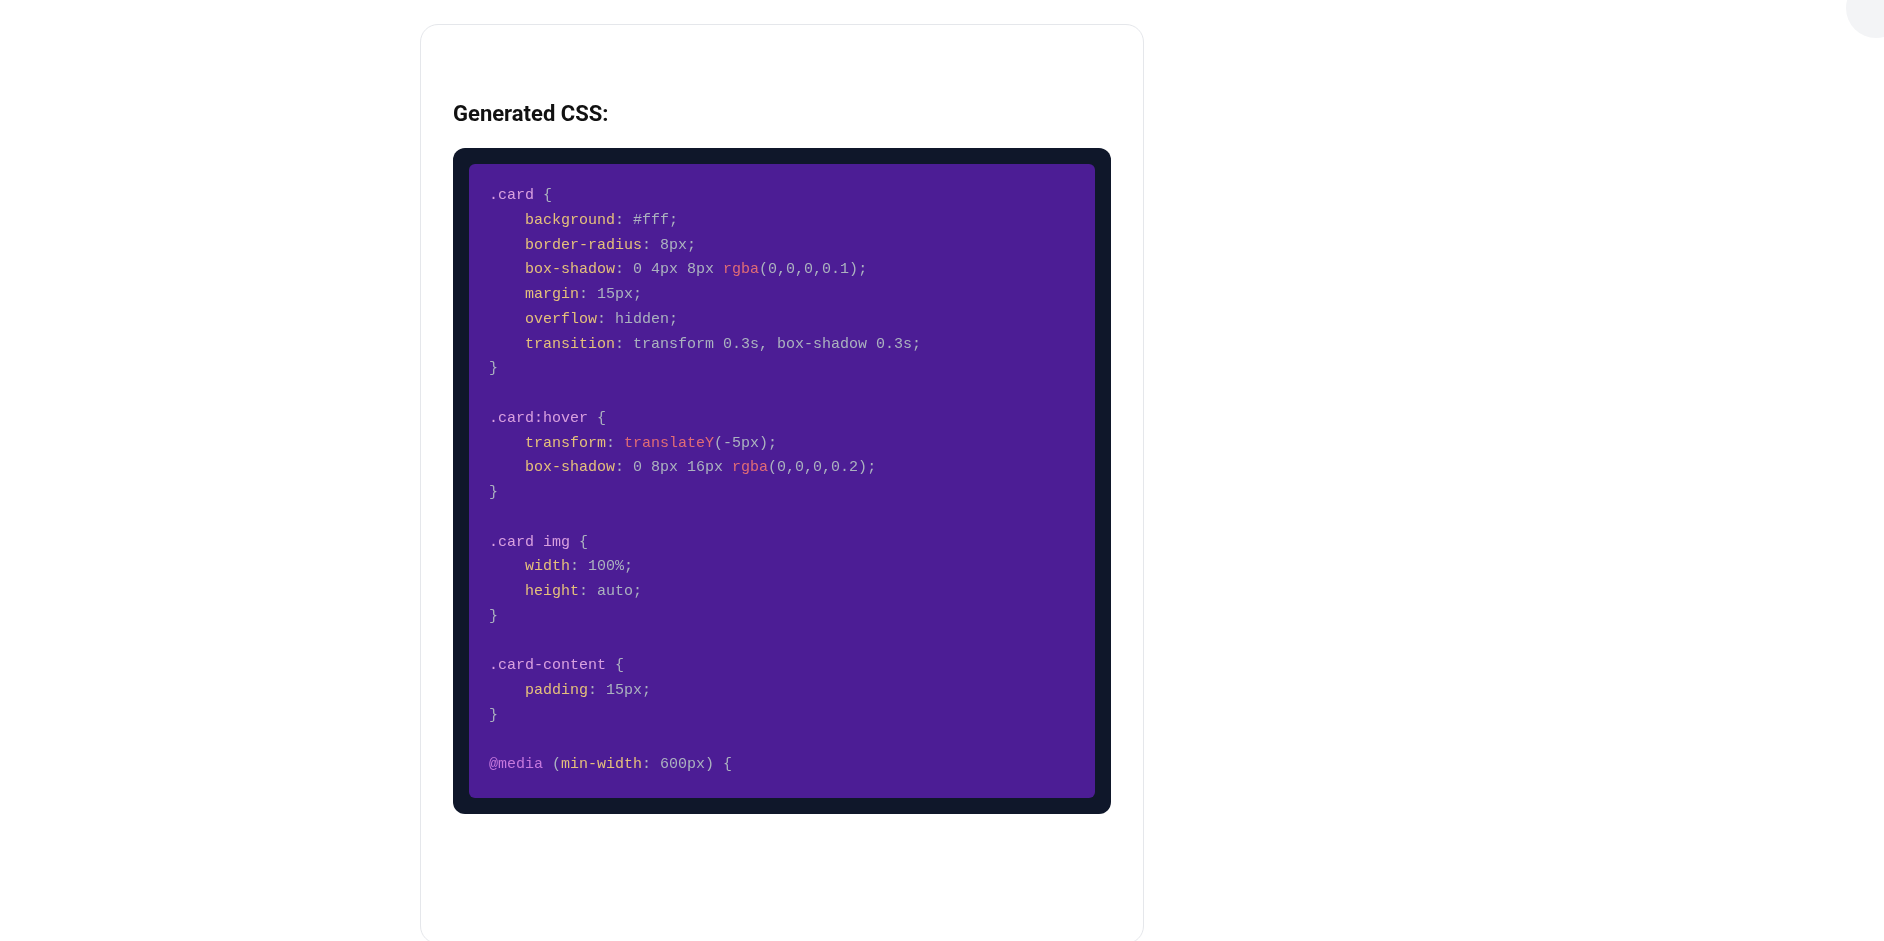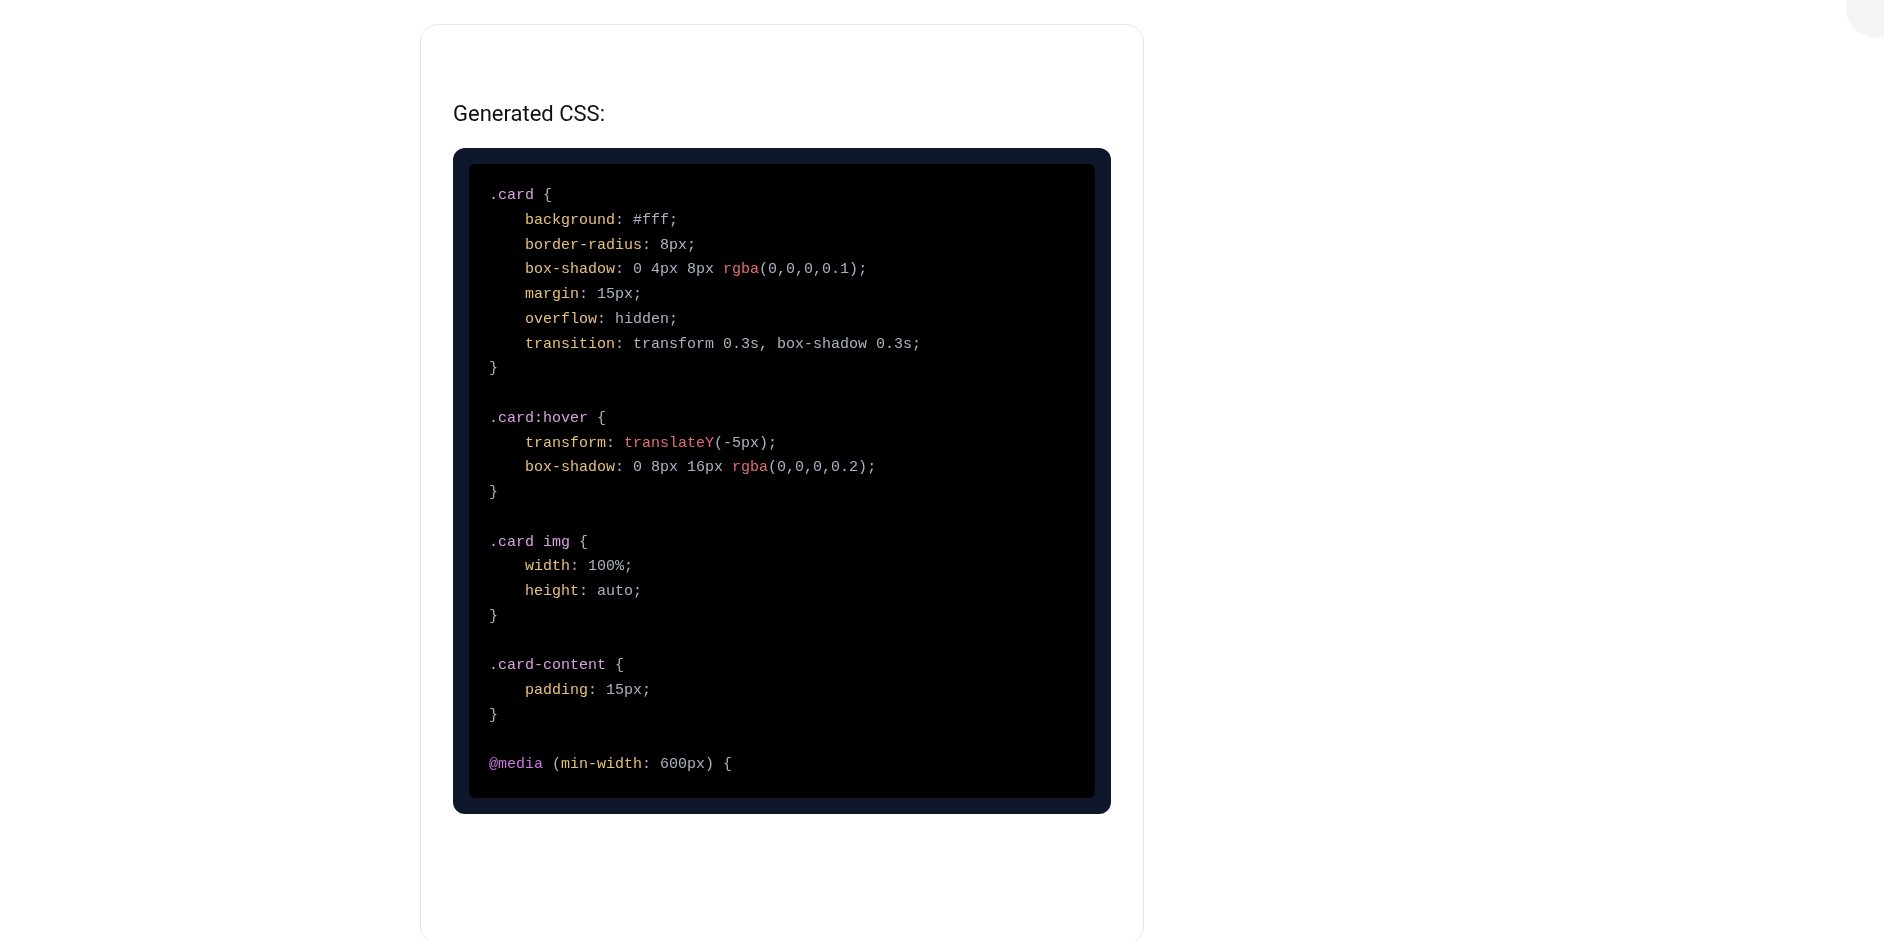--- a/index.html
+++ b/index.html
@@ -22,32 +22,32 @@
     width: 724px;
     border: 1px solid #e5e7eb;
     border-radius: 18px;
     background: #ffffff;
     padding: 36px 32px 0 32px;
     height: 920px;
     overflow: hidden;
   }
   .heading {
     font-size: 22px;
-    font-weight: 400;
+    font-weight: 700;
     color: #111111;
     margin-bottom: 22px;
     margin-top: 40px;
   }
   .code-outer {
     background: #0f172a;
     border-radius: 12px;
     padding: 16px;
   }
   .code-inner {
-    background: #000000;
+    background: #4c1d95;
     border-radius: 6px;
     padding: 20px 20px 20px 20px;
     font-family: "SFMono-Regular", Consolas, "Liberation Mono", Menlo, monospace;
     font-size: 15px;
     line-height: 1.65;
     color: #d4d4d4;
     white-space: pre;
     overflow: hidden;
   }
   .t-sel { color: #d8a0df; }

